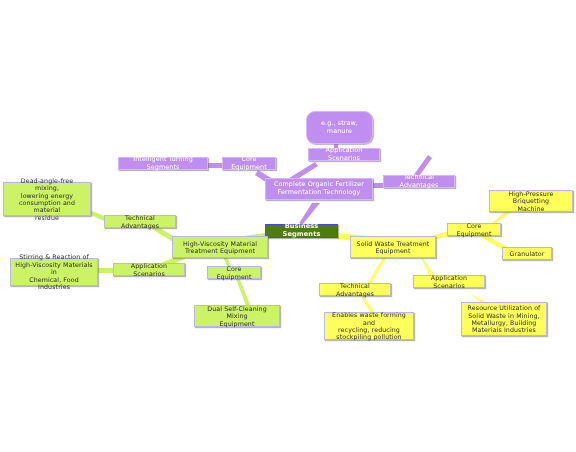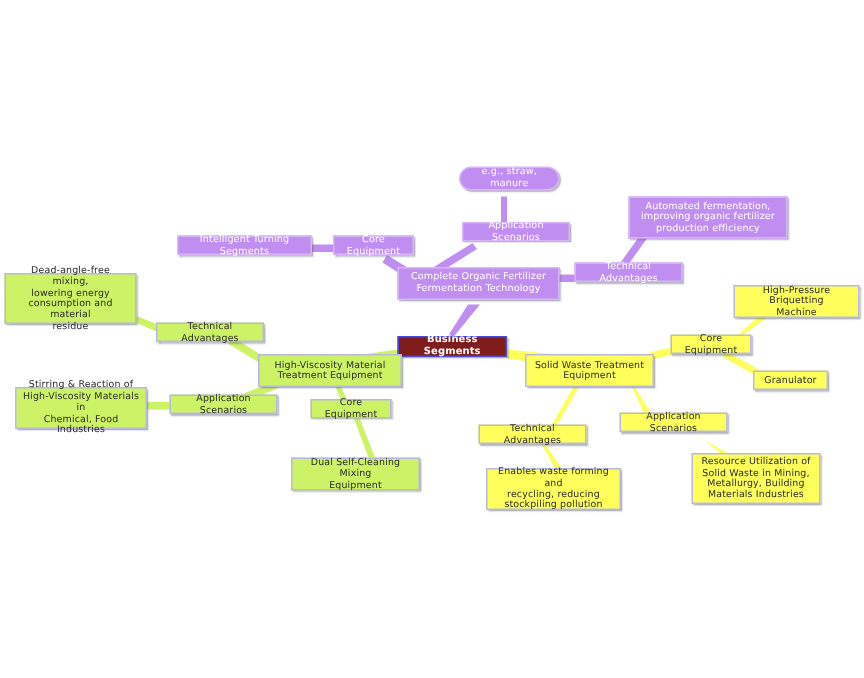--- a/index.html
+++ b/index.html
@@ -35,21 +35,21 @@
     text-align: center;
     line-height: 1.18;
     padding: 2px 4px;
     border-style: solid;
     border-width: 1px;
     box-shadow: 1px 1px 1px rgba(90, 90, 120, 0.45);
     white-space: pre-line;
     letter-spacing: 0.1px;
   }
   .n-root {
-    background: #7f1d1d;
+    background: #4d7c0f;
     border-color: #4a48d8;
     color: #ffffff;
     font-size: 6.6px;
     font-weight: bold;
   }
   .n-purple {
     background: #c08ef0;
     border-color: #d7b6f5;
     color: #ffffff;
     font-size: 6.4px;
@@ -130,27 +130,24 @@
 
   <div class="node n-purple" style="left:265px; top:178px; width:108px; height:22px;">Complete Organic Fertilizer
 Fermentation Technology</div>
 
   <div class="node n-purple" style="left:222px; top:157px; width:54px; height:13px;">Core Equipment</div>
 
   <div class="node n-purple" style="left:118px; top:157px; width:90px; height:13px;">Intelligent Turning Segments</div>
 
   <div class="node n-purple" style="left:308px; top:148px; width:72px; height:13px;">Application Scenarios</div>
 
-  <div class="node n-purple-pill" style="left:306px; top:111px; width:67px; height:16px;">e.g., straw, manure</div>
+  <div class="node n-purple-pill" style="left:306px; top:111px; width:67px; height:33px;">e.g., straw, manure</div>
 
   <div class="node n-purple" style="left:383px; top:175px; width:72px; height:13px;">Technical Advantages</div>
 
-  <div class="node n-purple" style="left:419px; top:131px; width:106px; height:28px;">Automated fermentation,
-improving organic fertilizer
-production efficiency</div>
 
   <div class="node n-green" style="left:172px; top:236px; width:96px; height:22px;">High-Viscosity Material
 Treatment Equipment</div>
 
   <div class="node n-green" style="left:104px; top:215px; width:72px; height:13px;">Technical Advantages</div>
 
   <div class="node n-green" style="left:3px; top:182px; width:88px; height:34px;">Dead-angle-free mixing,
 lowering energy
 consumption and material
 residue</div>

